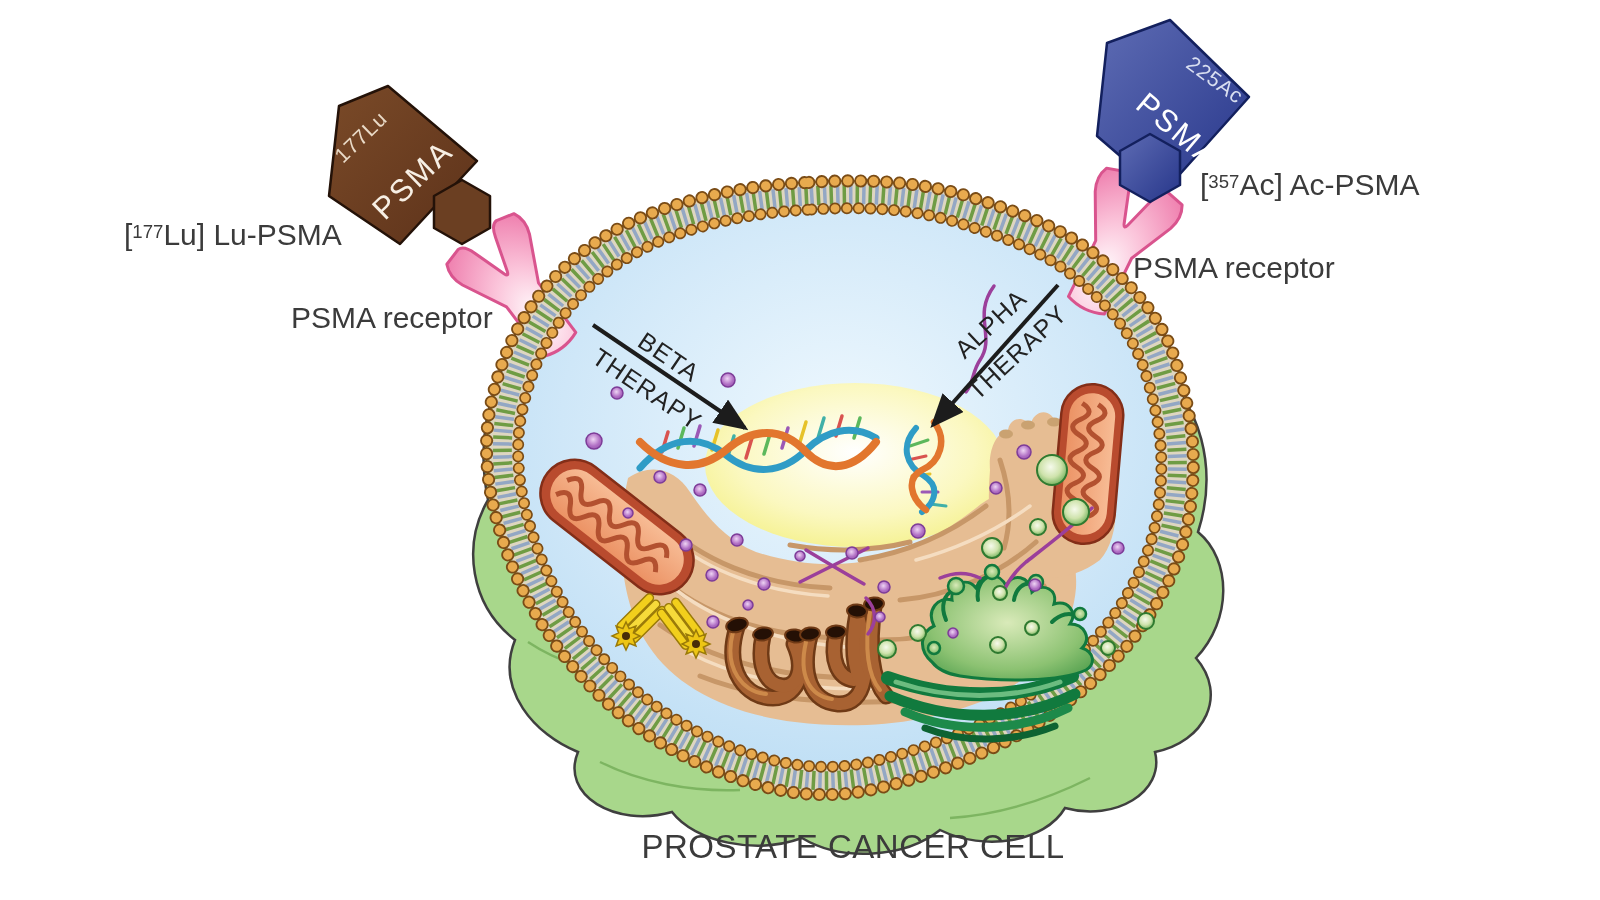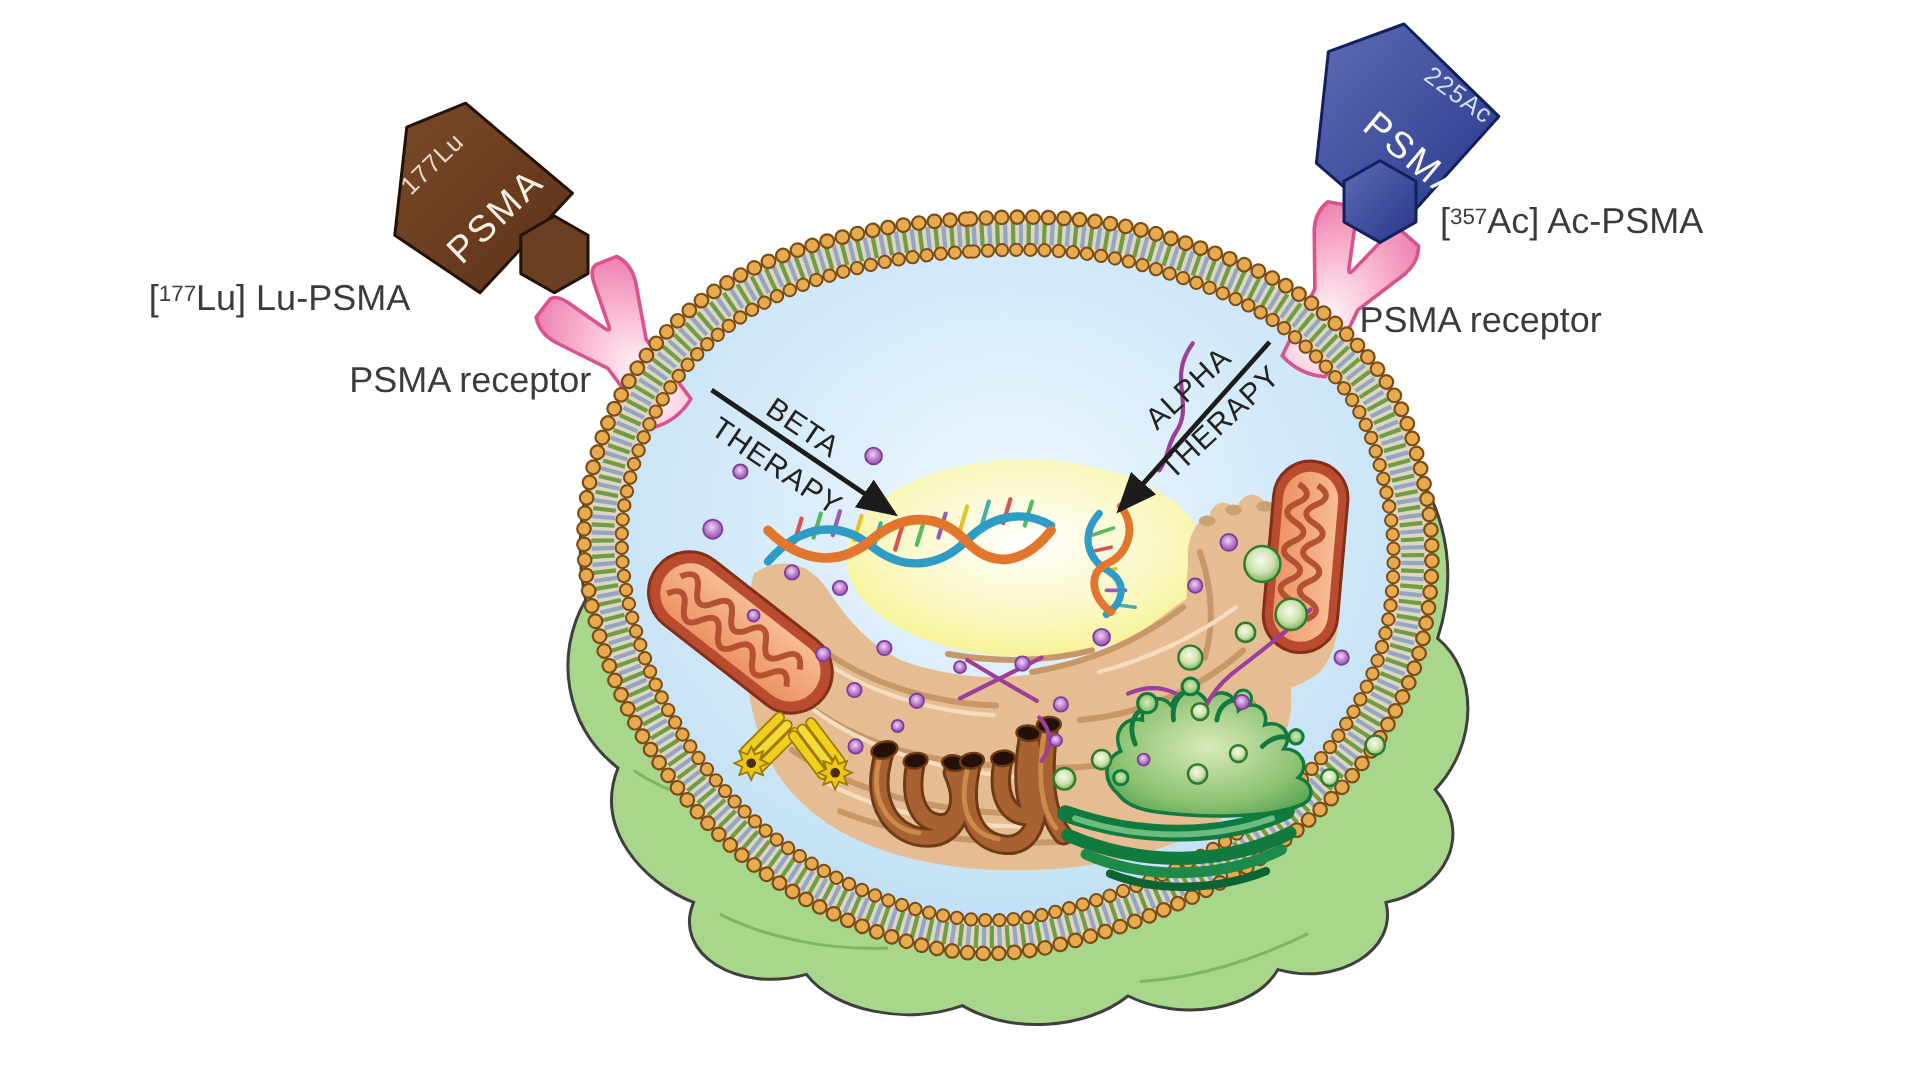--- a/index.html
+++ b/index.html
@@ -356,21 +356,21 @@
     <circle cx="996" cy="488" r="6"></circle>
         <circle cx="1118" cy="548" r="6"></circle>
         <circle cx="1035" cy="585" r="6"></circle>
     <circle cx="880" cy="617" r="5"></circle>
   </g>
 
   <line x1="593" y1="325" x2="745" y2="428" stroke="#1c1c1c" stroke-width="4" marker-end="url(#ah)"></line>
   <line x1="1058" y1="285" x2="933" y2="425" stroke="#1c1c1c" stroke-width="4" marker-end="url(#ah)"></line>
 </svg>
 
-<div class="lbl" style="left:124px;top:232px;"><span>[</span><sup>177</sup><span>Lu] Lu-PSMA</span></div>
+<div class="lbl" style="left:124px;top:218px;"><span>[</span><sup>177</sup><span>Lu] Lu-PSMA</span></div>
 
 <div class="lbl" style="left:291px;top:301px;">PSMA receptor</div>
 
 <div class="lbl" style="left:1200px;top:168px;"><span>[</span><sup>357</sup><span>Ac] Ac-PSMA</span></div>
 
 <div class="lbl" style="left:1133px;top:251px;">PSMA receptor</div>
 
 <div class="therapy" style="left:658px;top:373px;transform:translate(-50%,-50%) rotate(34deg);">
   <div>BETA</div>
   <div>THERAPY</div>
@@ -380,14 +380,15 @@
   <div>ALPHA</div>
   <div>THERAPY</div>
 </div>
 
 <div class="badge badge-iso" style="left:361px;top:137px;transform:translate(-50%,-50%) rotate(-44deg);color:#eadbc8;">177Lu</div>
 <div class="badge badge-protein" style="left:413px;top:180px;transform:translate(-50%,-50%) rotate(-44deg);color:#f7efe4;">PSMA</div>
 
 <div class="badge badge-iso" style="left:1215px;top:80px;transform:translate(-50%,-50%) rotate(36deg);color:#d8def0;">225Ac</div>
 <div class="badge badge-protein" style="left:1178px;top:131px;transform:translate(-50%,-50%) rotate(40deg);color:#ffffff;">PSMA</div>
 
+<div class="title">PROSTATE CANCER CELL</div>
 
 </div>
 
 </body></html>

